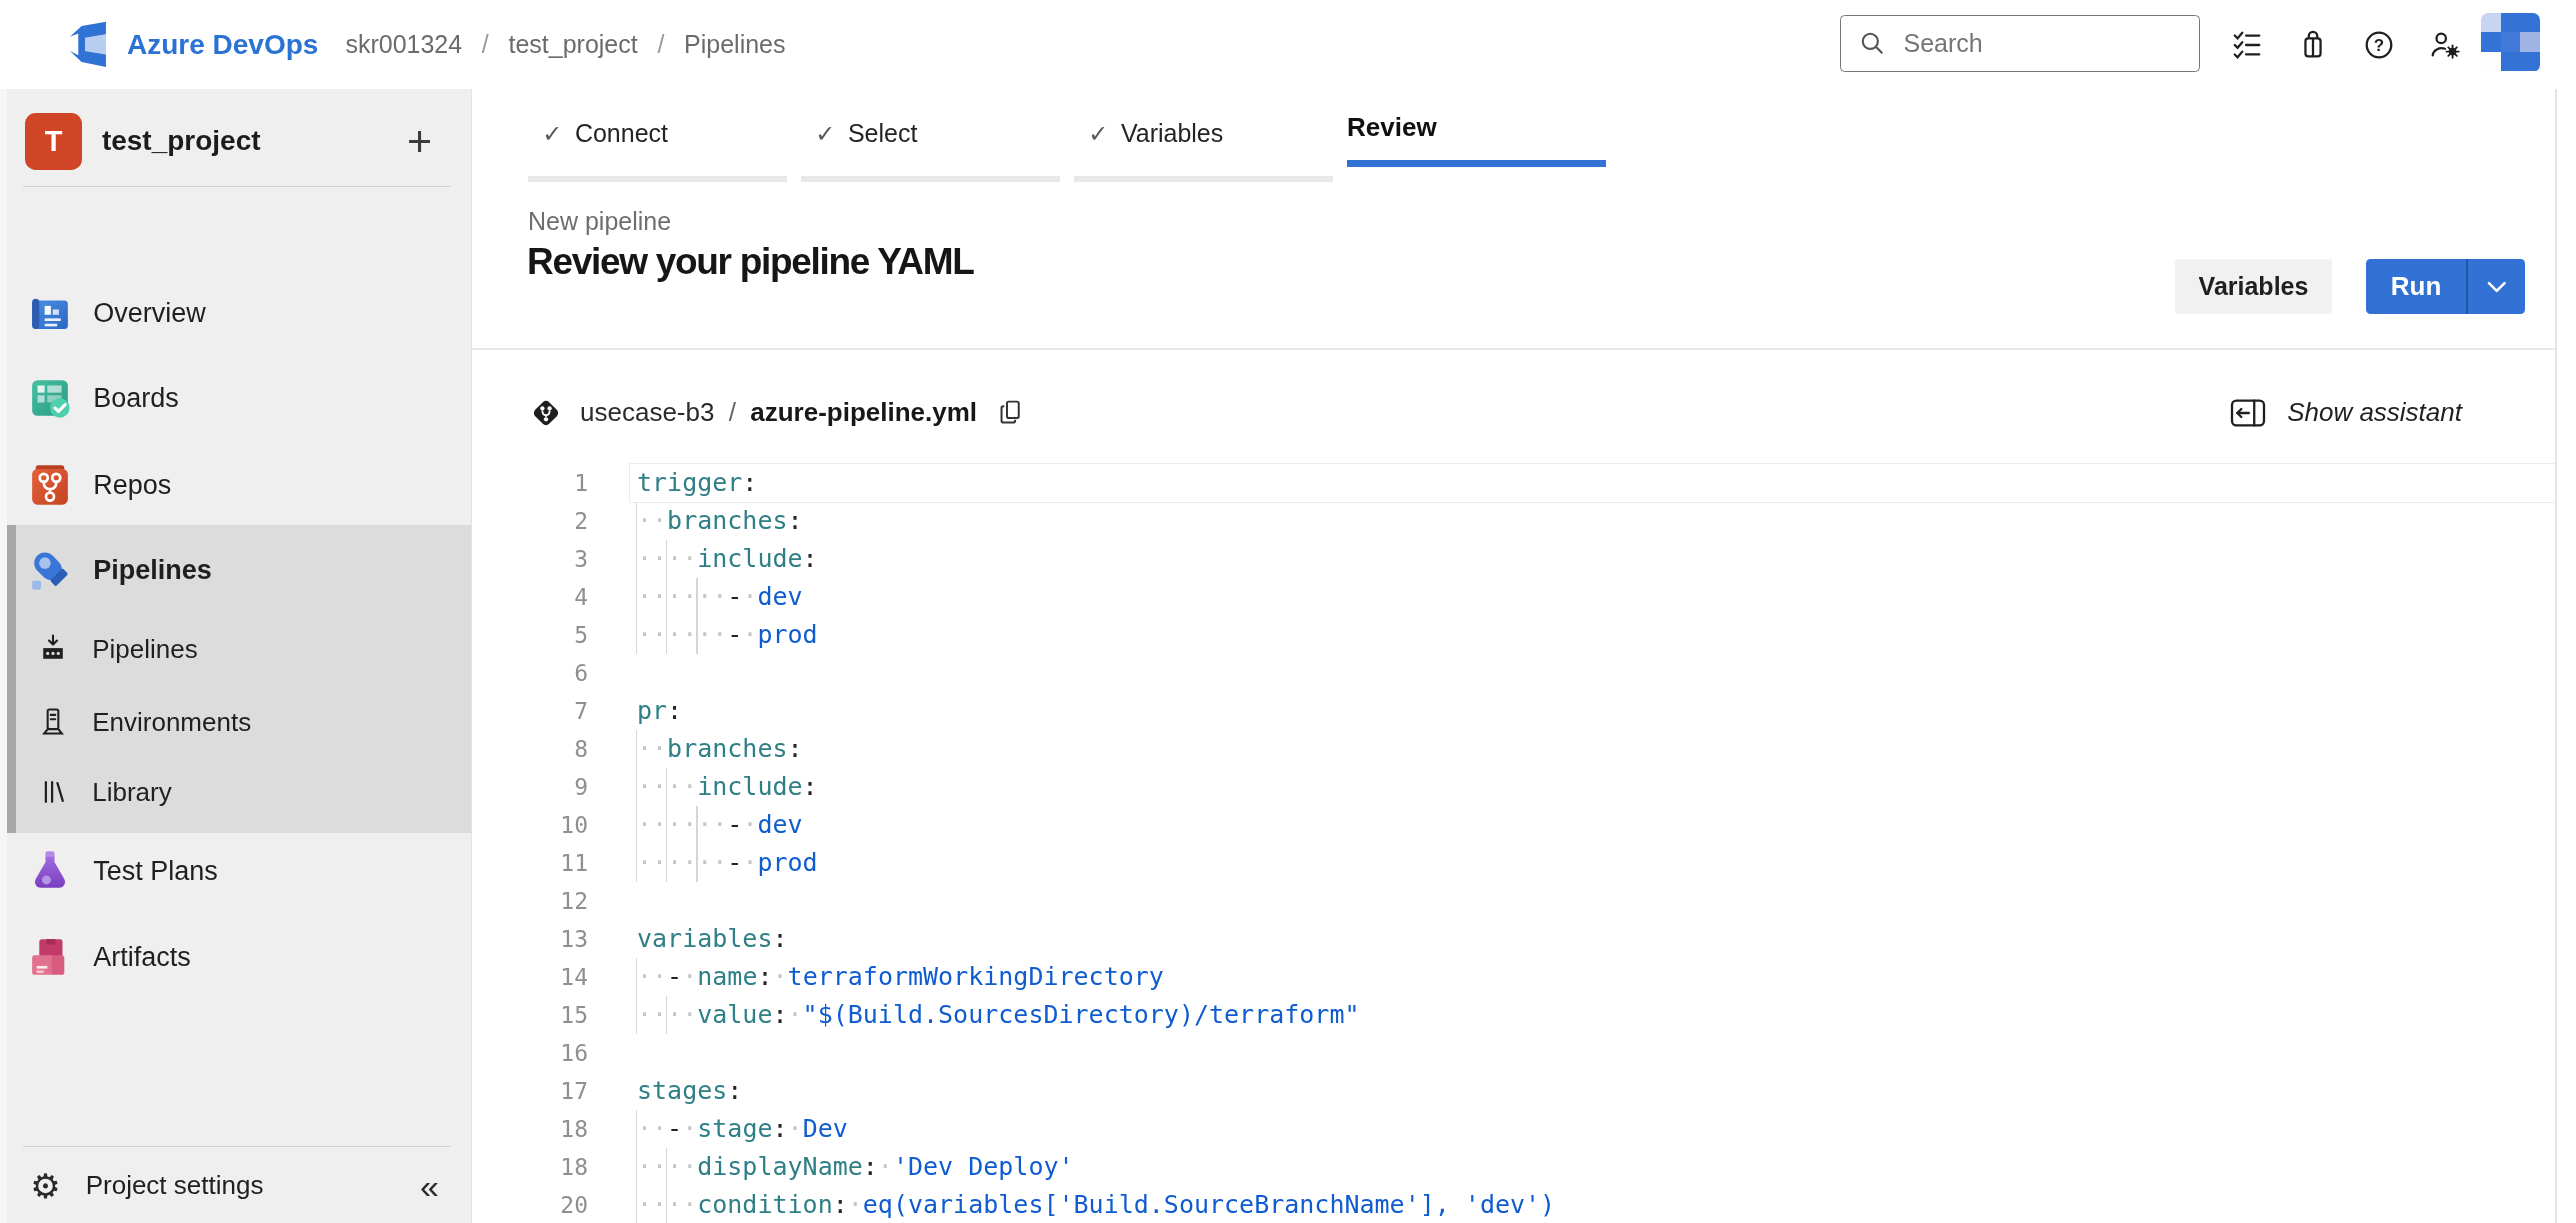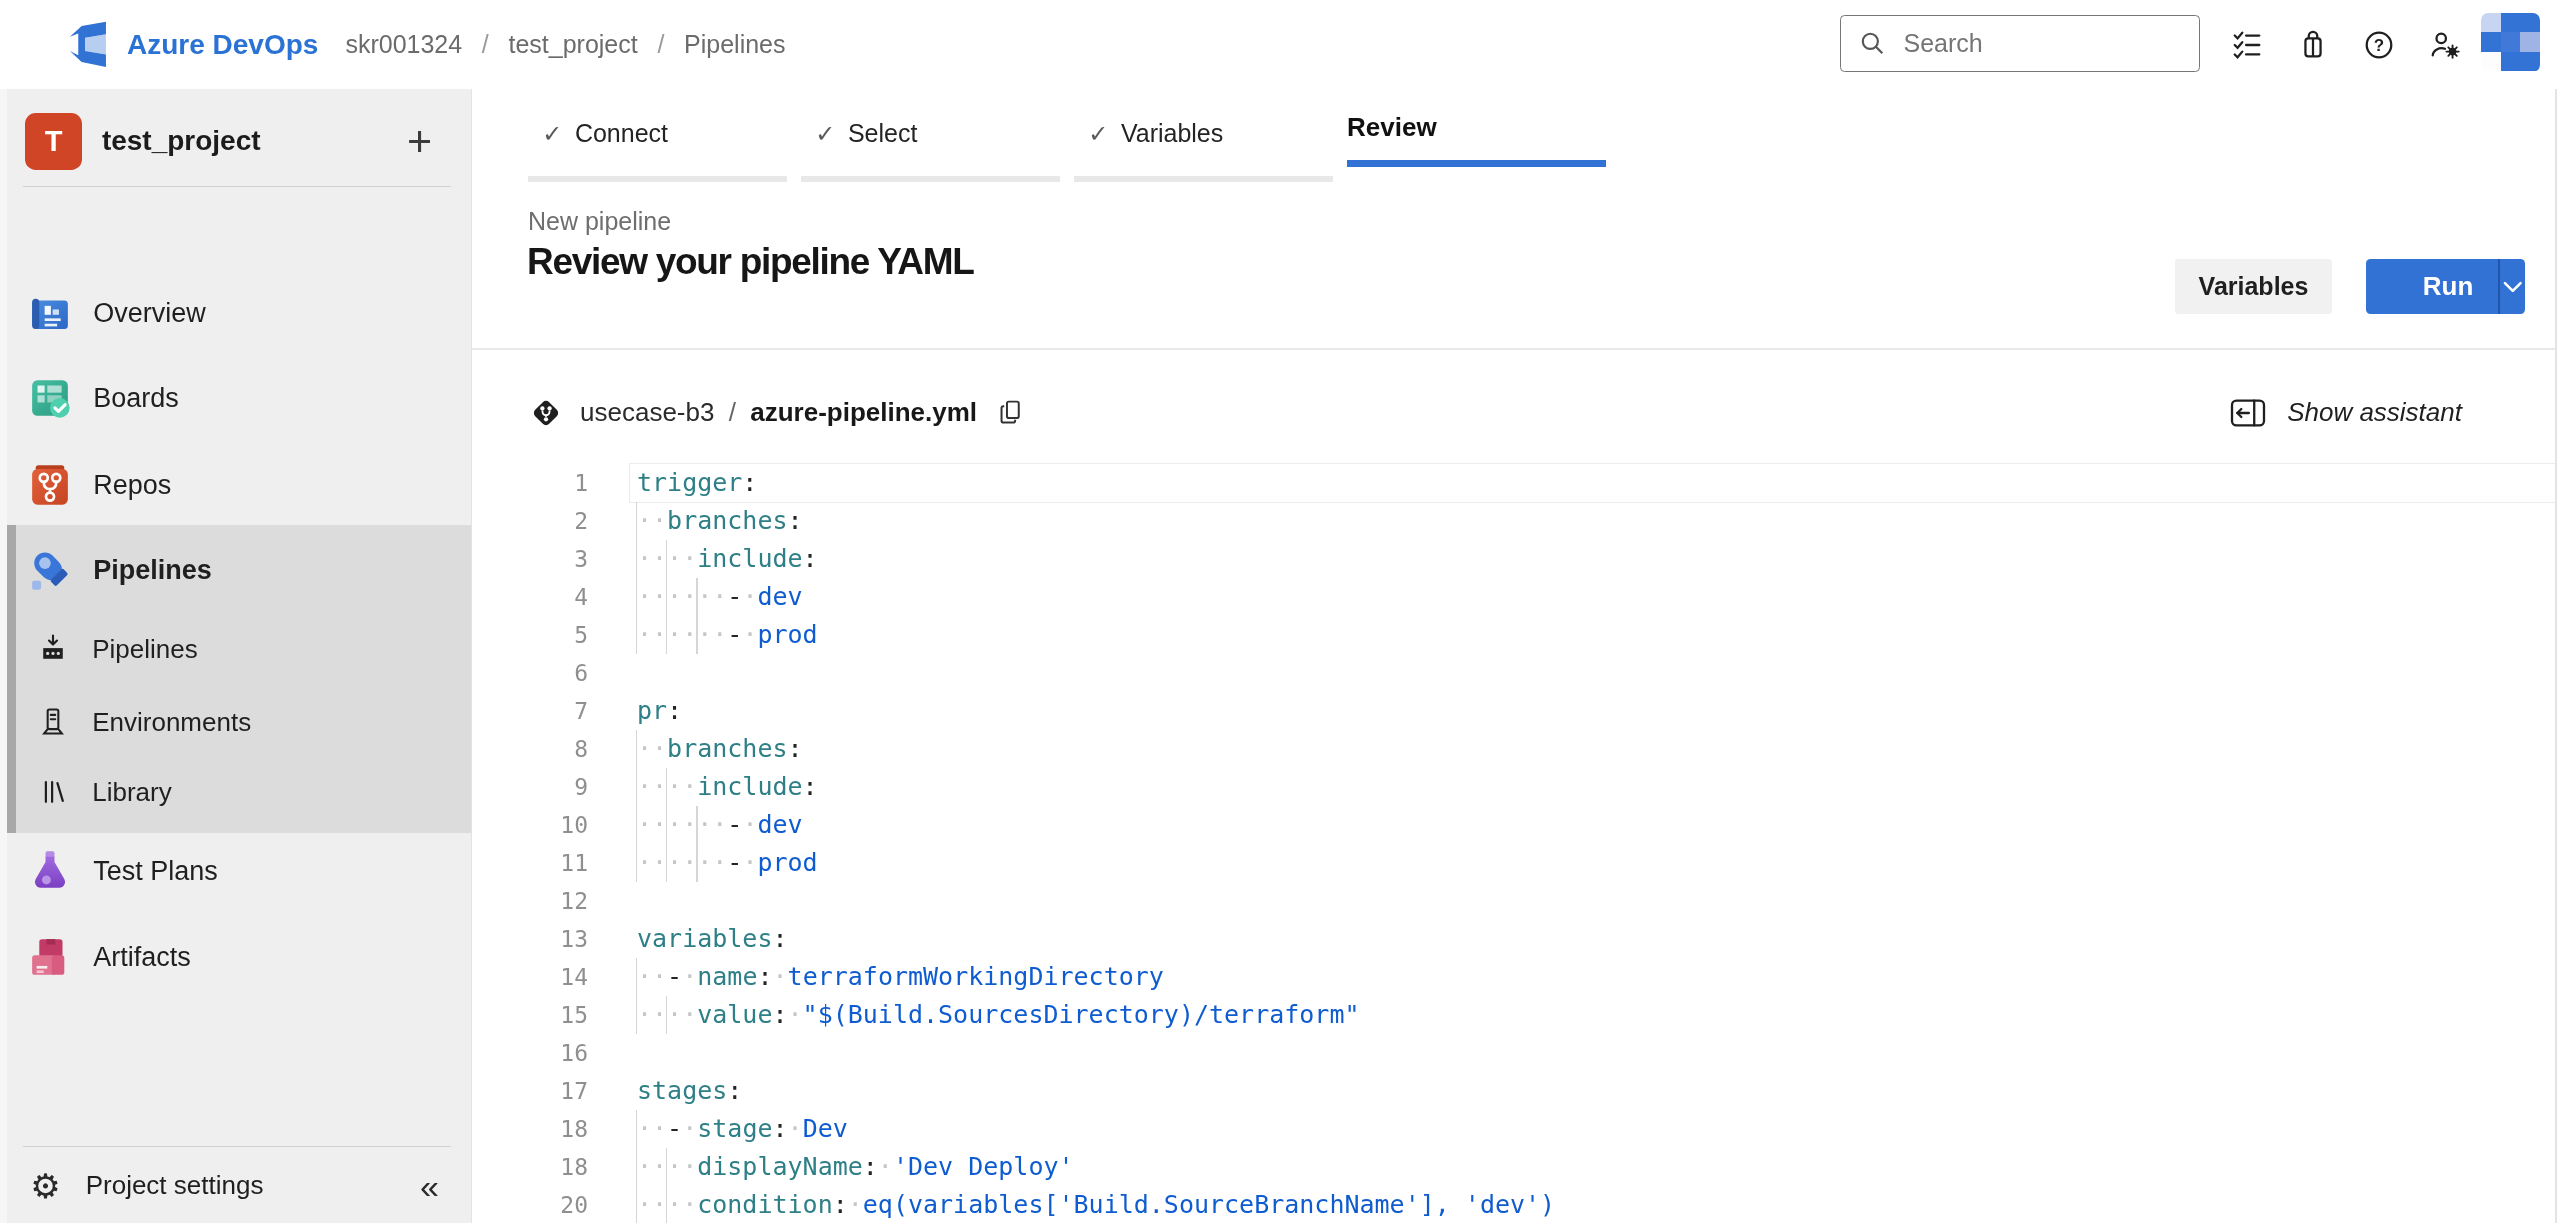--- a/index.html
+++ b/index.html
@@ -58,21 +58,21 @@
   .tab.active .tab-line{top:23px;}
   .tab.active .tab-label{font-weight:bold;font-size:26px;color:#111;}
   .tab.active .tab-bar{top:71px;height:7.2px;background:#3172d4;}
 
   .eyebrow{position:absolute;left:56px;top:118px;font-size:25px;color:#6e6e6e;}
   .page-title{position:absolute;left:55px;top:152px;font-size:37px;font-weight:bold;color:#161616;letter-spacing:-1.3px;}
   .variables-btn{position:absolute;left:1703px;top:170px;width:157px;height:55px;background:#f1f1f1;border-radius:3.6px;
     display:flex;align-items:center;justify-content:center;font-size:25px;font-weight:600;color:#1f1f1f;cursor:pointer;}
   .run-btn{position:absolute;left:1894px;top:170px;width:159px;height:55px;background:#3172d4;border-radius:4.5px;
     display:flex;align-items:center;color:#fff;cursor:pointer;}
-  .run-main{width:100px;display:flex;align-items:center;justify-content:center;font-size:26px;font-weight:600;padding-left:32px;}
+  .run-main{width:100px;display:flex;align-items:center;justify-content:center;font-size:26px;font-weight:600;}
   .run-divider{width:1.8px;height:55px;background:#1f55ab;}
   .run-chevron{flex:1;display:flex;align-items:center;justify-content:center;}
   .content-divider{position:absolute;left:0;top:259px;right:21.5px;height:1.8px;background:#e8e8e8;}
 
   .file-row{position:absolute;left:56px;top:295px;height:57px;display:flex;align-items:center;}
   .file-row .repo-name{margin-left:16px;font-size:26px;color:#2b2b2b;cursor:pointer;}
   .file-row .fsep{margin:0 14.3px;font-size:26px;color:#666;}
   .file-row .file-name{font-size:26px;font-weight:bold;color:#181818;}
   .file-row .copy-btn{margin-left:19.7px;cursor:pointer;display:flex;align-items:center;}
   .assistant{position:absolute;right:114px;top:295px;height:57px;display:flex;align-items:center;cursor:pointer;font-style:italic;}

